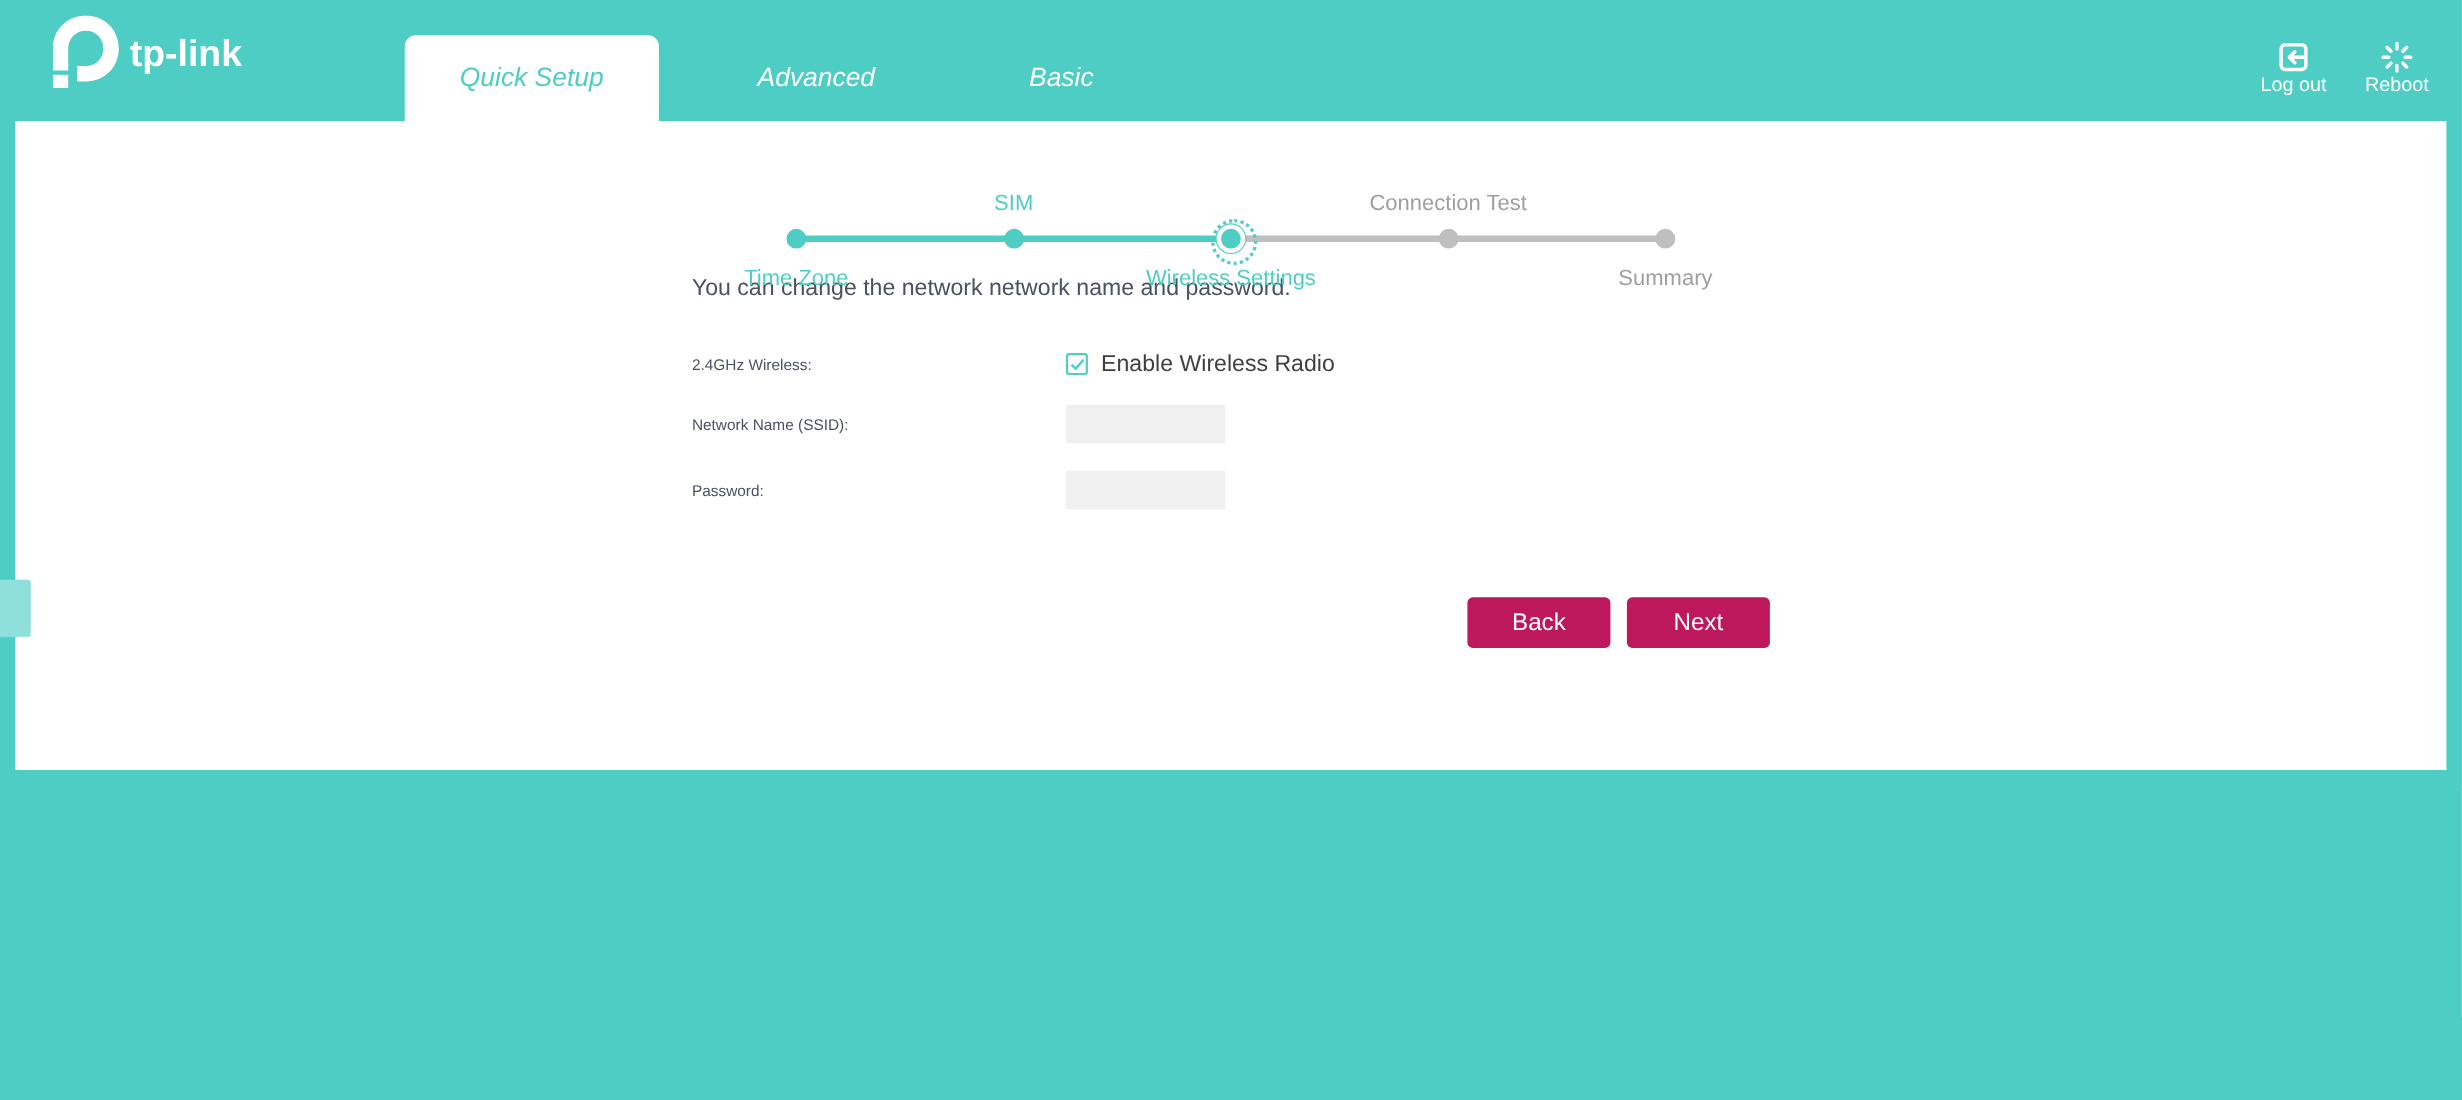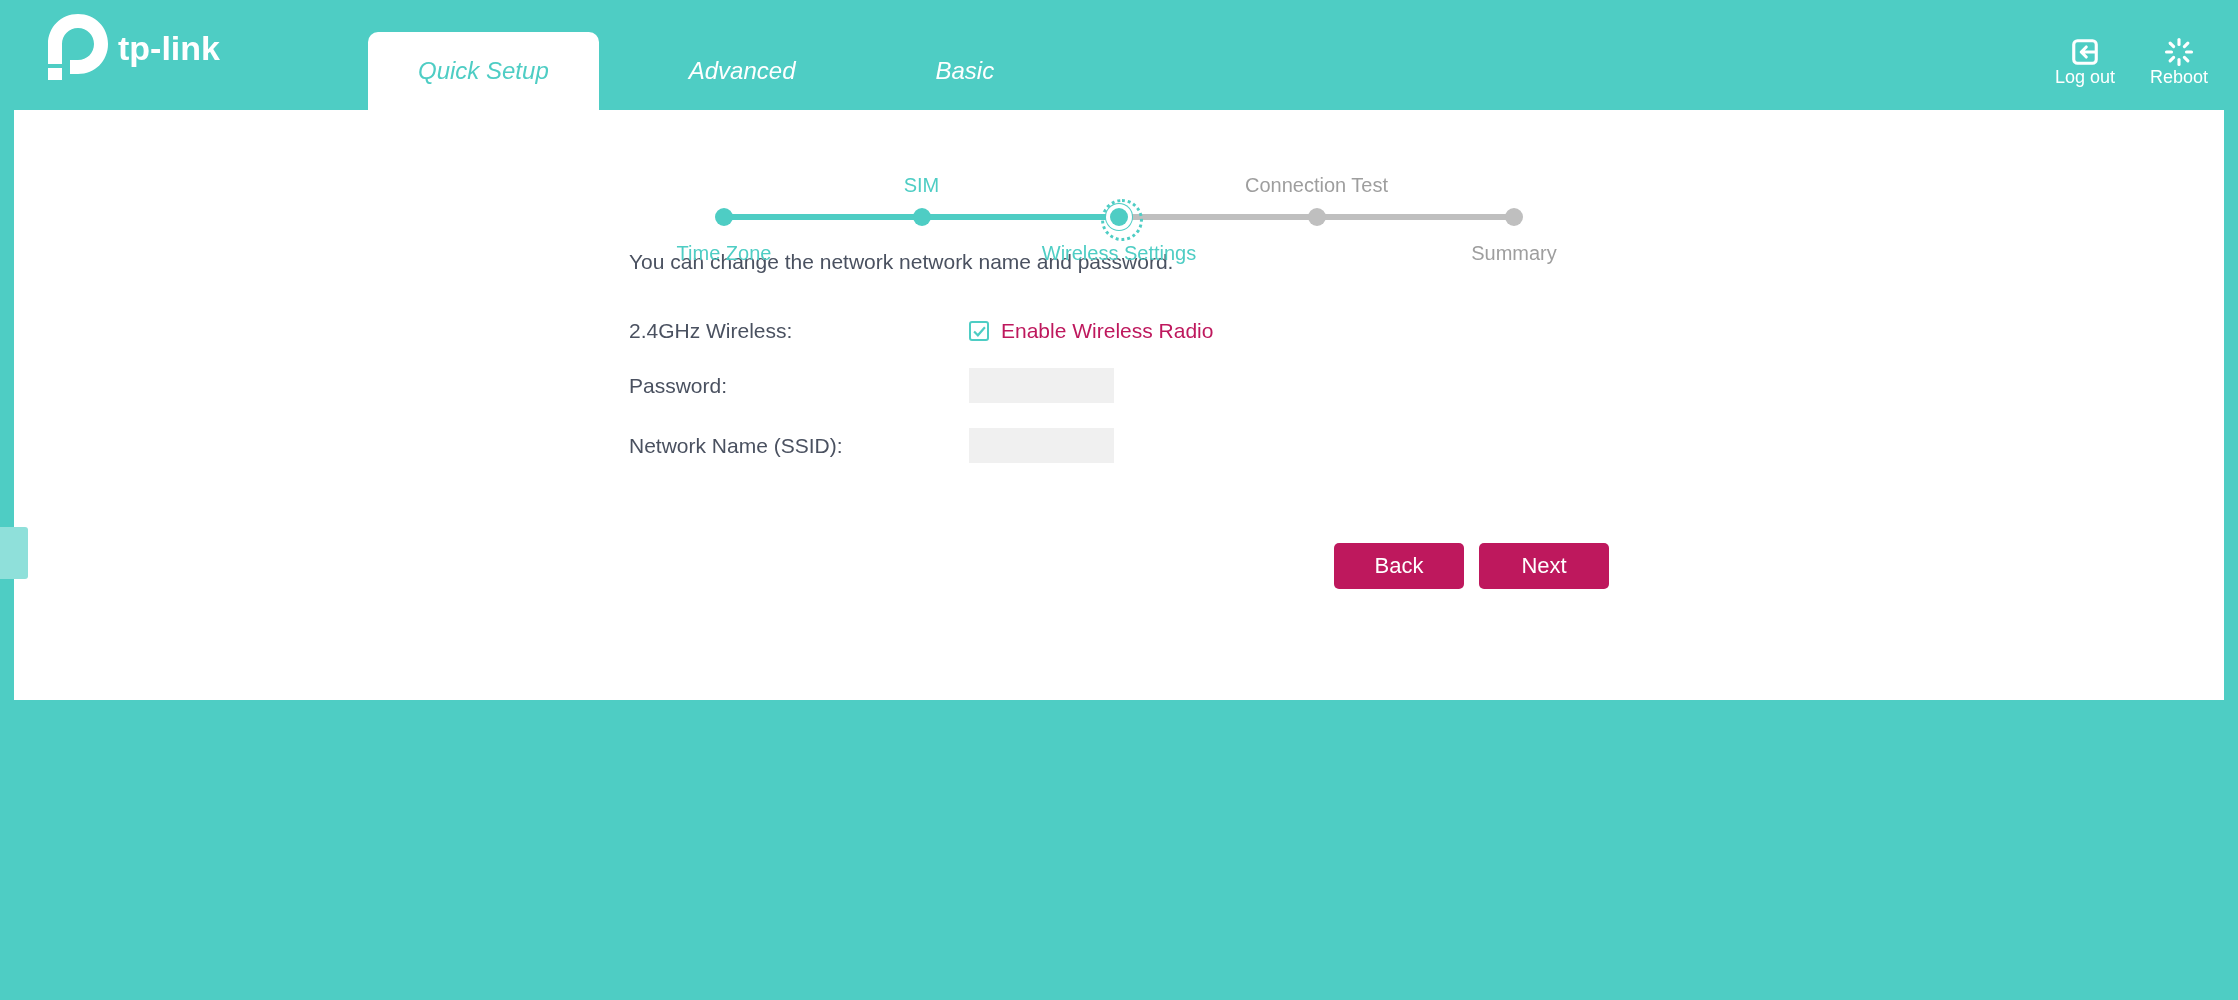--- a/index.html
+++ b/index.html
@@ -124,42 +124,42 @@
       color: #4a5160;
       margin-bottom: 45px;
     }
     .form-row {
       display: flex;
       align-items: center;
       margin-bottom: 25px;
     }
     .form-label {
       width: 340px;
-      font-size: 21px;
+      font-size: 14px;
       color: #4a5160;
     }
     .checkbox-wrap {
       display: flex;
       align-items: center;
       gap: 12px;
     }
     .checkbox {
       width: 20px;
       height: 20px;
       border: 2px solid #4ecdc4;
       border-radius: 3px;
       display: flex;
       align-items: center;
       justify-content: center;
       cursor: pointer;
     }
     .checkbox svg { width: 13px; height: 13px; }
     .checkbox-label {
       font-size: 21px;
-      color: #be185d;
+      color: #404040;
     }
     .text-input {
       width: 145px;
       height: 35px;
       background: #f0f0f0;
       border: none;
       padding: 0 8px;
       font-size: 18px;
     }
     .button-row {
@@ -265,28 +265,28 @@
           <div class="checkbox">
             <svg viewBox="0 0 12 12">
                 <path d="M1 6 L4.5 9.5 L11 2" fill="none" stroke="#4ecdc4" stroke-width="2"></path>
               </svg>
           </div>
           <span class="checkbox-label">Enable Wireless Radio</span>
         </div>
       </div>
 
       <div class="form-row">
+        <div class="form-label">Network Name (SSID):</div>
+        <input type="text" class="text-input" value="" style="">
+      </div>
+
+      <div class="form-row">
         <div class="form-label">Password:</div>
         <input type="text" class="text-input" value="" style="">
       </div>
-
-      <div class="form-row">
-        <div class="form-label">Network Name (SSID):</div>
-        <input type="text" class="text-input" value="" style="">
-      </div>
     </div>
 
     <div class="button-row">
       <button class="btn"><span>Back</span></button>
       <button class="btn"><span>Next</span></button>
     </div>
 
   </div>
 </div>
 

